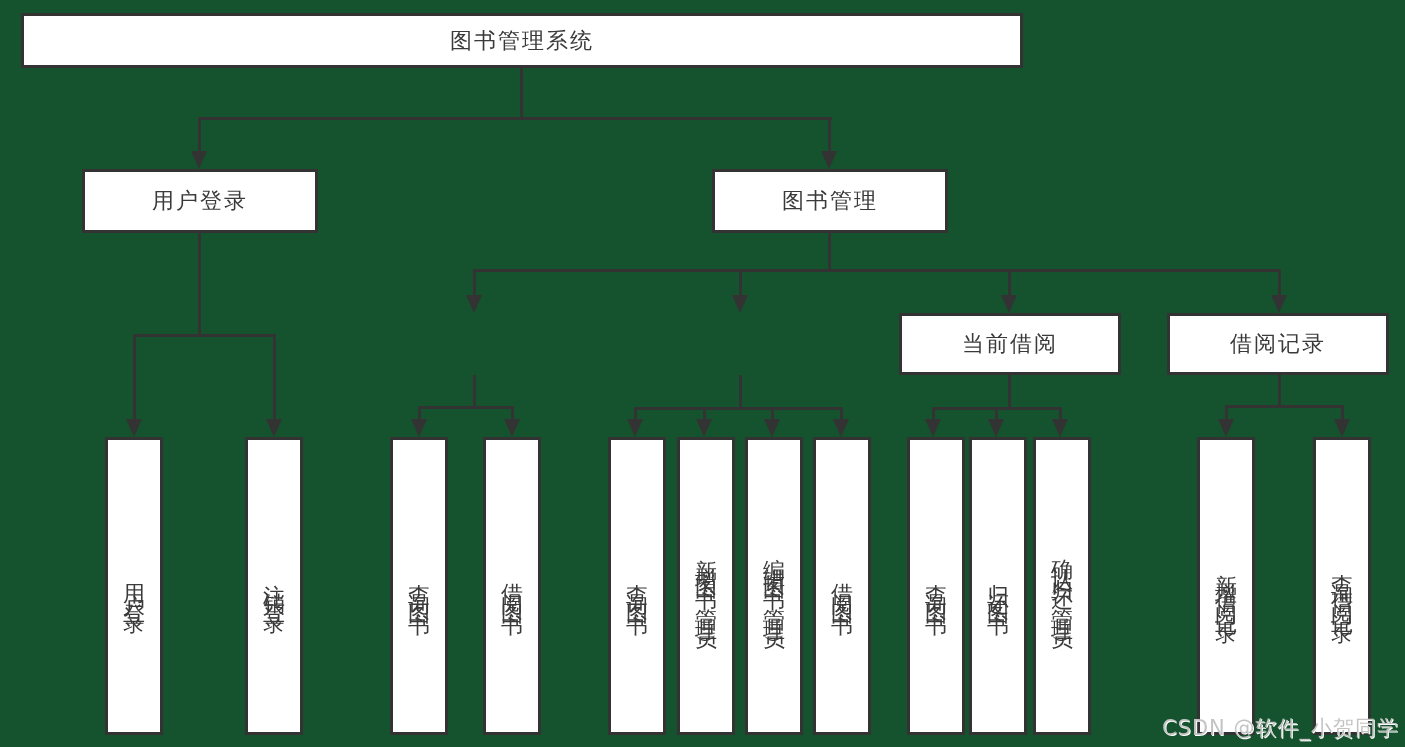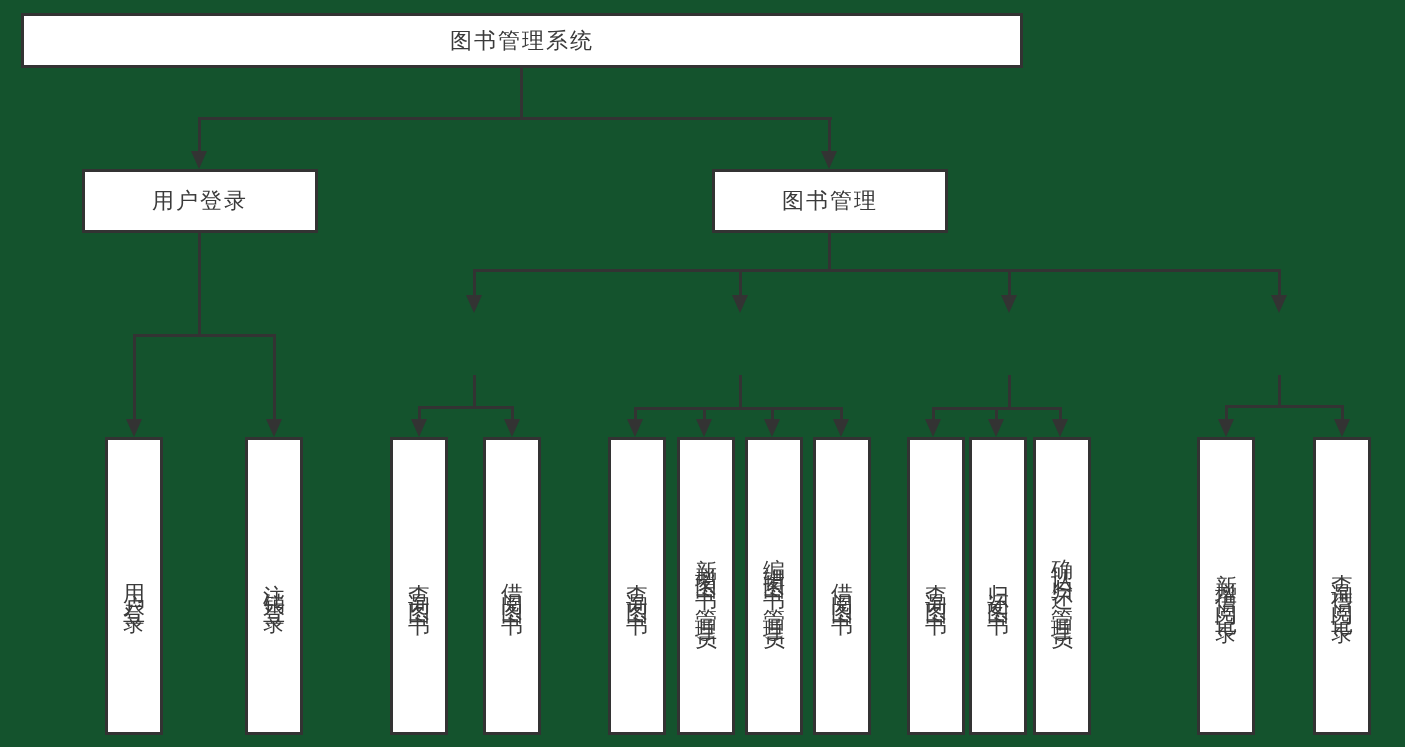--- a/index.html
+++ b/index.html
@@ -74,20 +74,22 @@
 </head>
 <body>
 
 <div id="canvas">
 
   <div class="box" id="b-root">图书管理系统</div>
 
   <div class="box" id="b-login">用户登录</div>
   <div class="box" id="b-mgmt">图书管理</div>
 
+  <div class="box" id="b-current">当前借阅</div>
+  <div class="box" id="b-records">借阅记录</div>
 
   <div class="leaf" id="lf1">
       <span>用户登录</span>
     </div>
   <div class="leaf" id="lf2">
       <span>注销登录</span>
     </div>
 
   <div class="leaf" id="lf3">
       <span>查询图书</span>
@@ -178,14 +180,15 @@
   <div class="vline" style="left:1059px;top:407px;height:15px;"></div>
   <div class="arrow" style="left:1052px;top:419px;"></div>
 
   <div class="vline" style="left:1278px;top:375px;height:33px;"></div>
   <div class="hline" style="left:1225px;top:405px;width:118px;"></div>
   <div class="vline" style="left:1225px;top:405px;height:17px;"></div>
   <div class="arrow" style="left:1218px;top:419px;"></div>
   <div class="vline" style="left:1341px;top:405px;height:17px;"></div>
   <div class="arrow" style="left:1334px;top:419px;"></div>
 
+  <div id="watermark">CSDN @软件_小贺同学</div>
 
 </div>
 
 </body></html>

